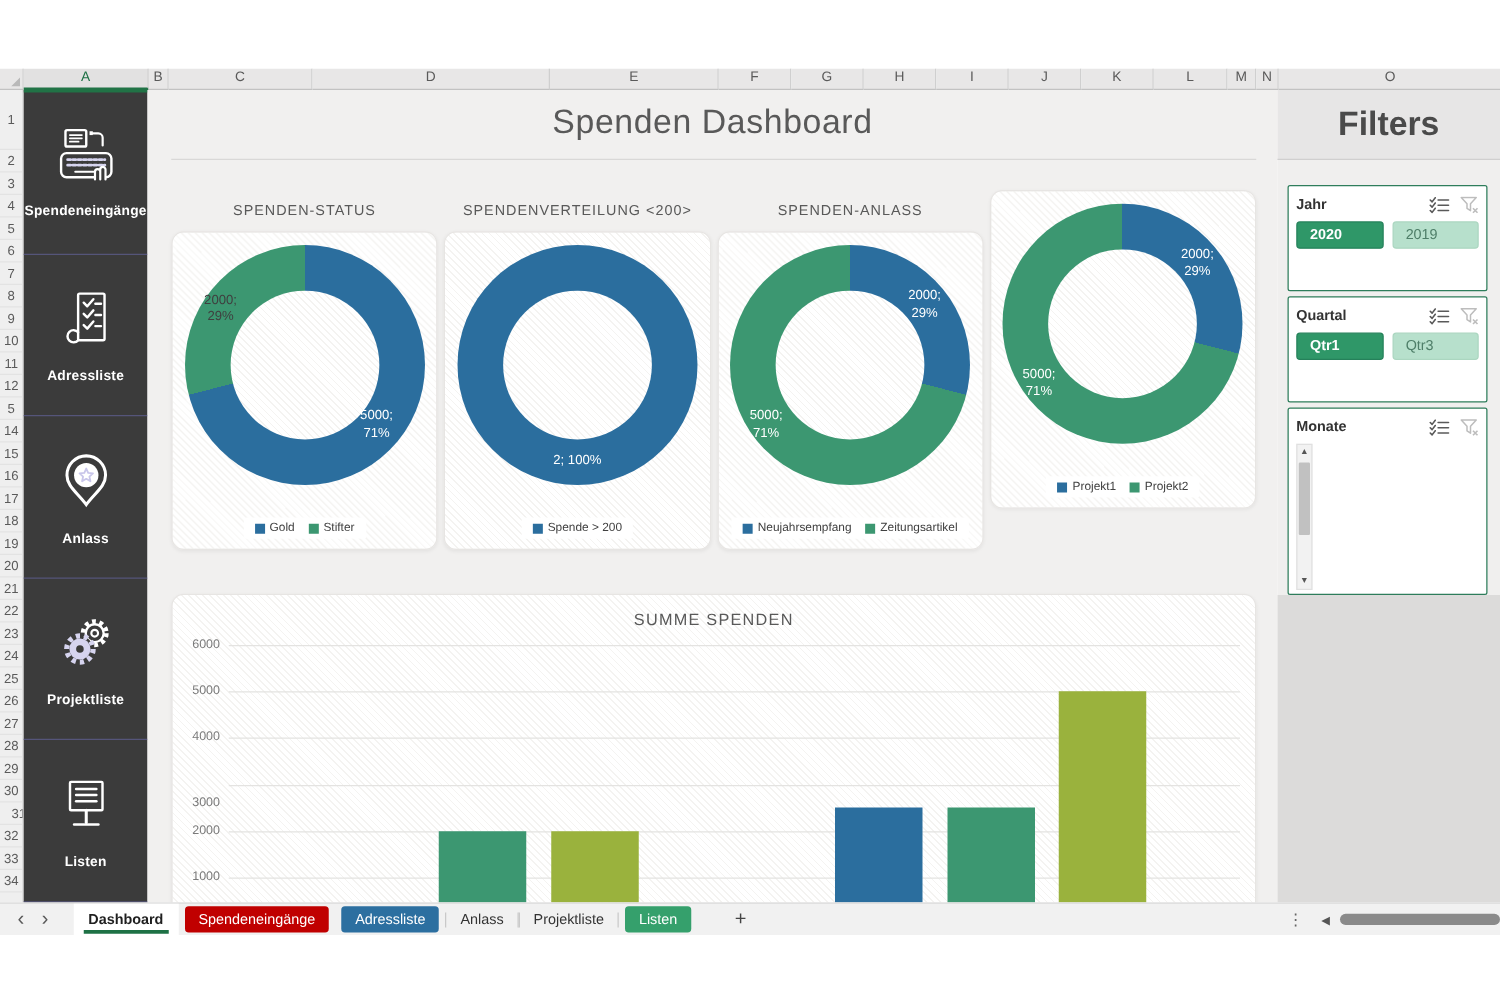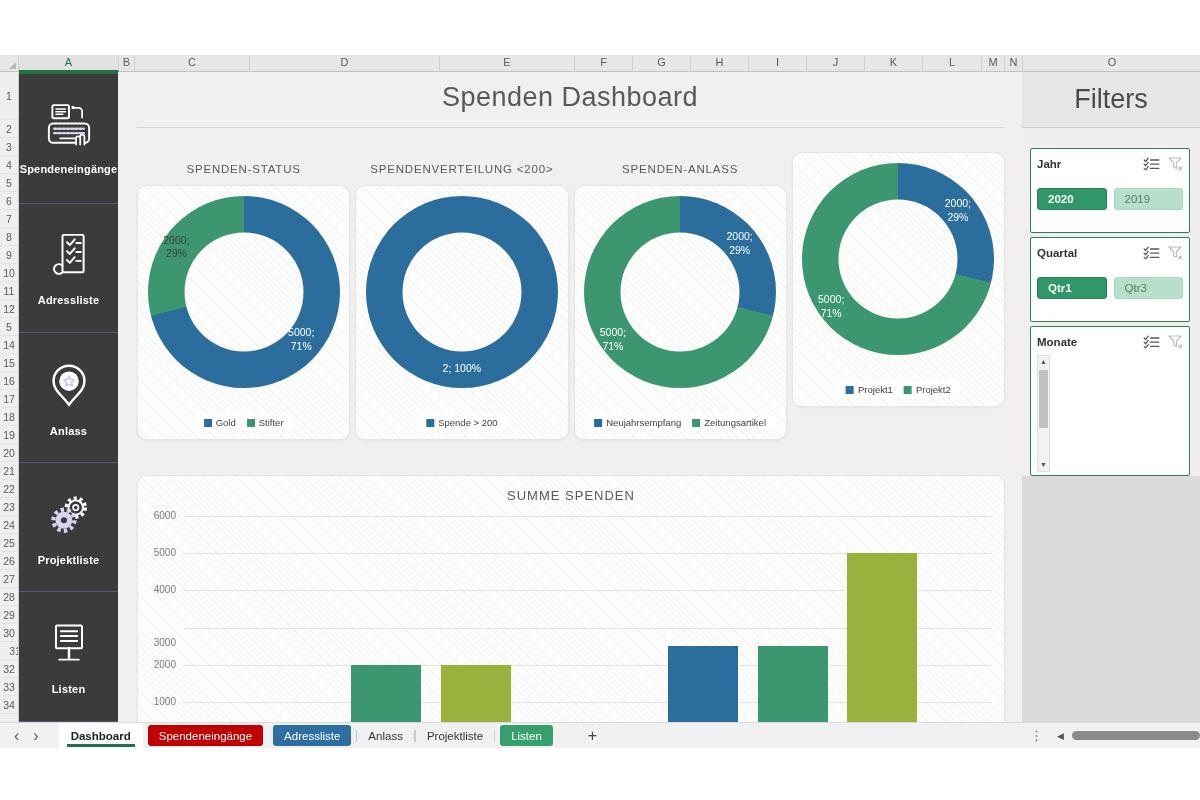--- a/index.html
+++ b/index.html
@@ -49,30 +49,30 @@
   .bar-sec{position:absolute;top:403px;left:19px;width:868px;height:345px;}
   .bar-card{position:absolute;left:0;top:0;right:0;bottom:0;overflow:hidden;}
   .bar-title{position:absolute;top:12px;width:100%;text-align:center;font-size:13px;color:#595959;letter-spacing:1px;}
   .gridline{position:absolute;left:45px;right:12px;height:1px;background:#e4e3e1;}
   .ytick{position:absolute;left:4px;width:34px;text-align:right;font-size:10px;color:#7a7a7a;}
   .bar{position:absolute;width:70px;}
   
   .filters{position:absolute;left:1022px;top:72px;width:178px;height:650px;}
   .filters-header{position:absolute;top:0;left:0;right:0;height:55px;background:#e7e6e6;
           border-bottom:1px solid #d0cfcf;display:flex;align-items:center;justify-content:center;
-          font-size:27px;font-weight:400;color:#4a4a4a;}
+          font-size:27px;font-weight:700;color:#4a4a4a;}
   .filters-body{position:absolute;top:56px;left:0;right:0;height:348px;background:#f0efee;}
   .filters-footer{position:absolute;top:404px;left:0;right:0;bottom:0;background:#dcdbda;}
   .slicer{position:absolute;left:8px;width:160px;background:#fff;border:1px solid #2e7d5b;border-radius:2px;
           padding:5px 6px;box-sizing:border-box;overflow:hidden;}
   .slicer-0{top:20px;height:85px;} .slicer-1{top:109px;height:85px;} .slicer-2{top:198px;height:150px;}
   .slicer-head{display:flex;align-items:center;height:20px;}
   .slicer-name{flex:1;font-size:11.5px;font-weight:bold;color:#333;}
   .slicer-ic{margin-left:8px;display:flex;cursor:pointer;}
-  .slicer-items.row{display:flex;gap:7px;margin-top:14px;justify-content:center;}
+  .slicer-items.row{display:flex;gap:7px;margin-top:3px;justify-content:center;}
   .slicer-items.row .slicer-btn{flex:1;}
   .slicer-items.withbar{display:flex;gap:4px;margin-top:3px;}
   .slicer-list{flex:1;display:flex;flex-direction:column;gap:4px;height:117px;overflow:hidden;}
   .slicer-btn{height:22px;line-height:21px;border-radius:3px;font-size:11.5px;padding-left:10px;
           box-sizing:border-box;cursor:pointer;}
   .slicer-btn.on{background:#2f9768;border:1px solid #25815a;color:#fff;font-weight:bold;}
   .slicer-btn.off{background:#b7e0cc;border:1px solid #abd6c0;color:#4e7e68;}
   .mini-scroll{width:13px;height:117px;display:flex;flex-direction:column;align-items:center;
           background:#f2f2f2;border:1px solid #e0e0e0;box-sizing:border-box;}
   .mini-arrow{font-size:7px;color:#555;height:12px;line-height:12px;cursor:pointer;}

